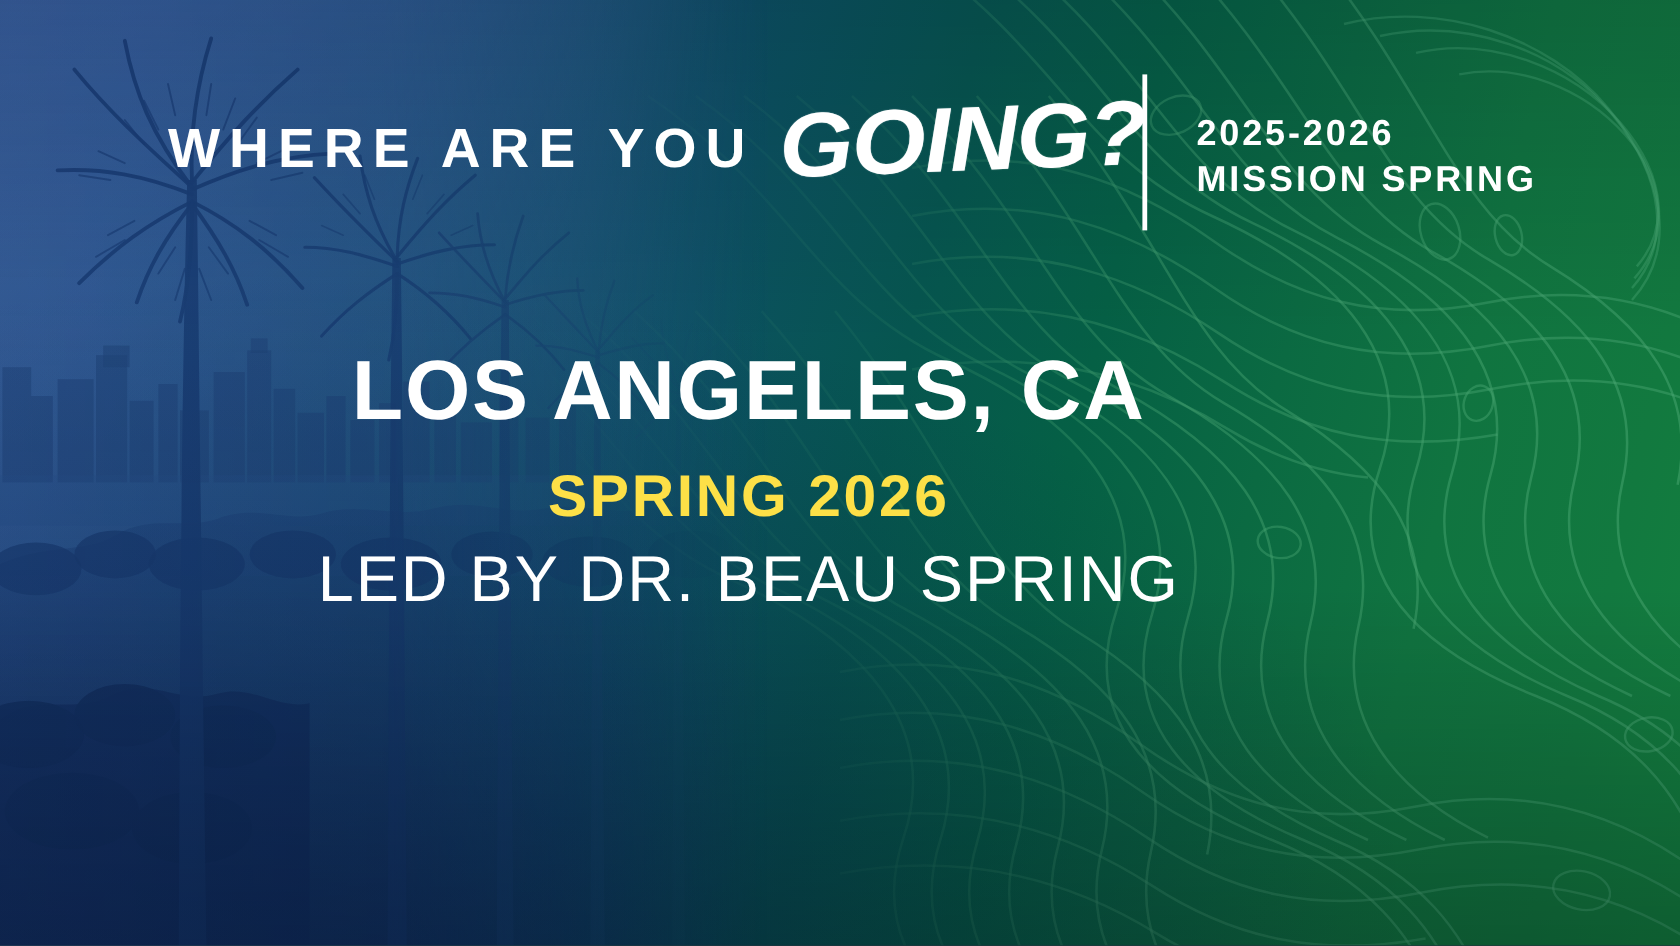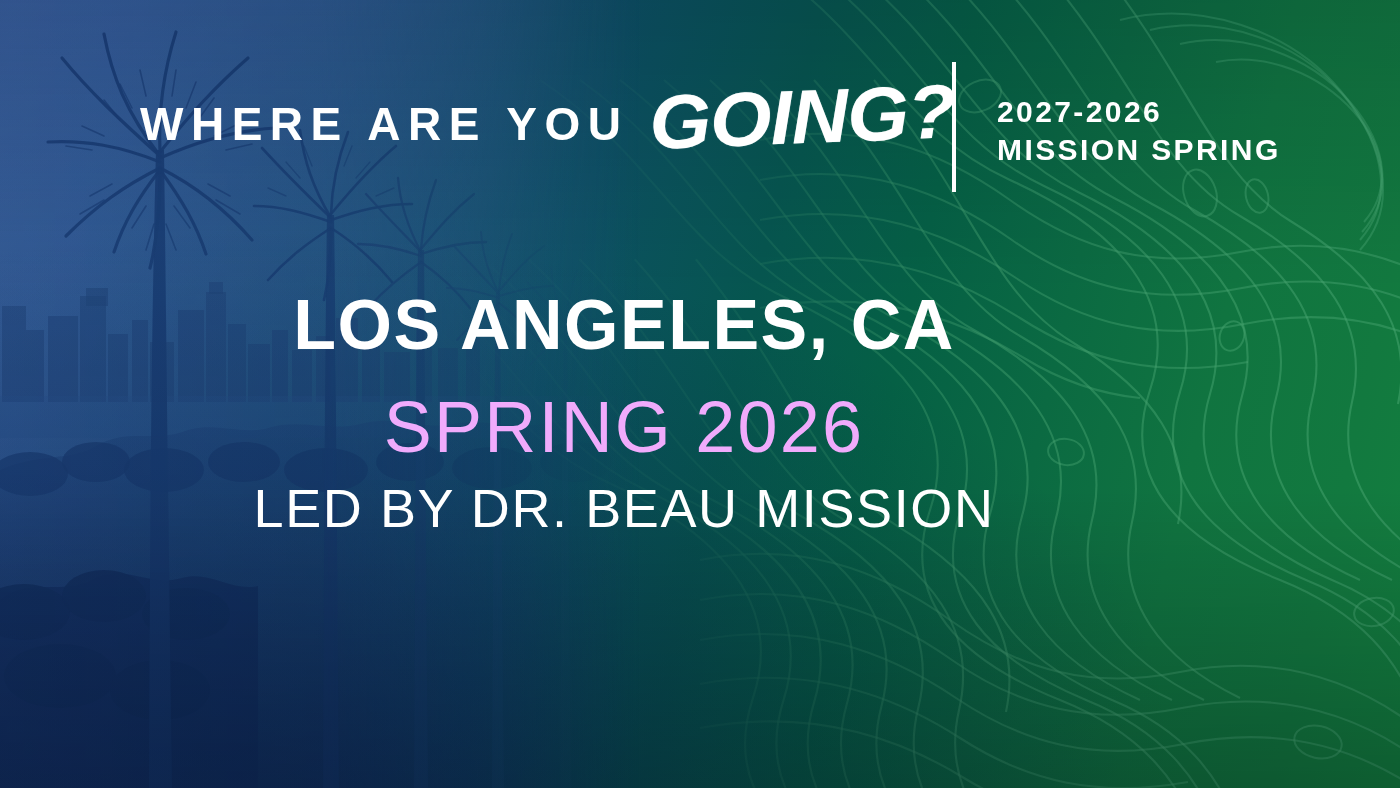--- a/index.html
+++ b/index.html
@@ -147,23 +147,23 @@
 
   .city {
     color: #ffffff;
     font-size: 70px;
     font-weight: 700;
     letter-spacing: 1.5px;
     line-height: 1.06;
     white-space: nowrap;
   }
   .season {
-    color: #f0abfc;
-    font-size: 72px;
-    font-weight: 400;
+    color: #fde047;
+    font-size: 49px;
+    font-weight: 700;
     letter-spacing: 2.2px;
     line-height: 1.1;
     margin-top: 26px;
     white-space: nowrap;
   }
   .leader {
     color: #ffffff;
     font-size: 54px;
     font-weight: 400;
     letter-spacing: 1.6px;
@@ -423,28 +423,28 @@
 
     <div class="header">
       <div class="headline">
         <span class="headline-plain">WHERE ARE YOU</span>
         <span class="headline-script">GOING?</span>
       </div>
 
       <div class="divider"></div>
 
       <div class="edition">
-        <div class="edition-line">2027-2026</div>
+        <div class="edition-line">2025-2026</div>
         <div class="edition-line">MISSION SPRING</div>
       </div>
     </div>
 
     <div class="main">
       <div class="main-inner">
         <div class="city">LOS ANGELES, CA</div>
         <div class="season">SPRING 2026</div>
-        <div class="leader">LED BY DR. BEAU MISSION</div>
+        <div class="leader">LED BY DR. BEAU SPRING</div>
       </div>
     </div>
 
 
   </div>
 </div>
 
 </body></html>

